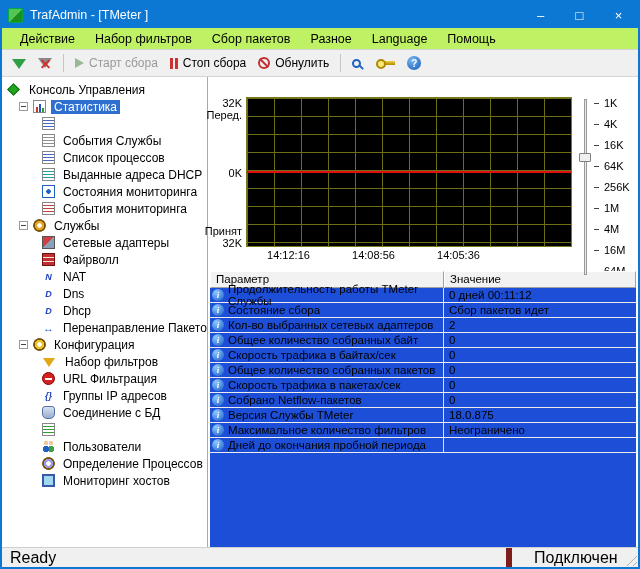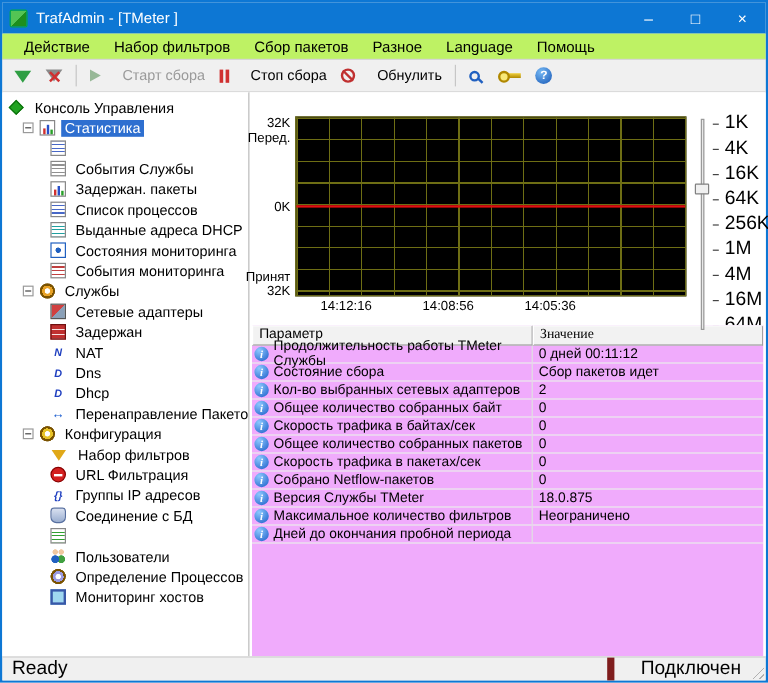--- a/index.html
+++ b/index.html
@@ -15,21 +15,21 @@
   .title { font-size:12.5px; white-space:nowrap; }
   .win-controls { margin-left:auto; display:flex; height:100%; }
   .wbtn { width:39px; display:flex; align-items:center; justify-content:center; font-size:13px; color:#fff; cursor:default; }
 
   
   .menubar { height:22px; background:#bef264; display:flex; align-items:stretch; padding-left:8px; border-bottom:1px solid #d6d6d6; flex:none; }
   .menu-item { padding:0 10px; display:flex; align-items:center; color:#000; font-size:12.5px; }
 
   
   .toolbar { height:27px; background:#f0f0f0; border-bottom:1px solid #d6d6d6; display:flex; align-items:center; padding:0 4px; flex:none; }
-  .tbtn { display:flex; align-items:center; gap:18px; padding:3px 6px; border:none; background:transparent; font:inherit; font-size:12px; color:#000; }
+  .tbtn { display:flex; align-items:center; gap:5px; padding:3px 6px; border:none; background:transparent; font:inherit; font-size:12px; color:#000; }
   .tbtn.disabled { color:#9a9a9a; }
   .tsep { width:1px; height:18px; background:#c6c6c6; margin:0 5px; flex:none; }
   .ico-funnel { display:inline-block; width:0; height:0; border-left:7px solid transparent; border-right:7px solid transparent; border-top:10px solid #2f9e44; margin-top:2px; }
   .ico-funnel.gray { border-top-color:#8a8a8a; }
   .delwrap { position:relative; display:inline-block; }
   .delwrap::before, .delwrap::after { content:""; position:absolute; left:2px; top:7px; width:11px; height:2px; background:#d03030; }
   .delwrap::before { transform:rotate(45deg); }
   .delwrap::after  { transform:rotate(-45deg); }
   .ico-play { width:0; height:0; border-top:5px solid transparent; border-bottom:5px solid transparent; border-left:9px solid #97b897; }
   .ico-pause { display:flex; gap:2px; }
@@ -83,30 +83,30 @@
     background-image:repeating-linear-gradient(to right,#6e6e14 0 1px,transparent 1px 27px),
                      repeating-linear-gradient(to bottom,#6e6e14 0 1px,transparent 1px 18px); }
   .zero-line { position:absolute; left:0; right:0; top:50%; height:2px; margin-top:-1px; background:#e01010; }
   .x-ticks { height:16px; display:flex; align-items:center; font-size:11px; color:#000; }
   .x-ticks span { width:85px; text-align:center; }
 
   .scale-col { width:64px; flex:none; display:flex; height:180px; padding-left:6px; }
   .slider { width:14px; position:relative; flex:none; }
   .slider-track { position:absolute; left:6px; top:2px; bottom:2px; width:3px; background:#e8e8e8; border:1px solid #9a9a9a; }
   .slider-handle { position:absolute; left:1px; top:56px; width:12px; height:9px; background:#f0f0f0; border:1px solid #808080; border-radius:1px; }
-  .scale-rows { flex:1; display:flex; flex-direction:column; justify-content:space-between; font-size:16px; padding:0 0 0 2px; }
+  .scale-rows { flex:1; display:flex; flex-direction:column; justify-content:space-between; font-size:11px; padding:0 0 0 2px; }
   .scale-row { display:flex; align-items:center; height:12px; }
   .scale-row .tick { width:5px; height:1px; background:#444; margin-right:5px; flex:none; }
 
   
-  .ptable { margin:6px 2px 0 2px; flex:1; overflow:hidden; font-size:11.5px; background:#f0abfc; }
+  .ptable { margin:6px 2px 0 2px; flex:1; overflow:hidden; font-size:11.5px; background:#1d4ed8; }
   .thead { display:flex; height:17px; }
   .th { background:#f2f2f2; border:1px solid; border-color:#fff #a0a0a0 #a0a0a0 #fff; padding:1px 5px; font-size:11.5px; }
   .th.param { width:234px; flex:none; }
-  .th.value { flex:1;font-family:Liberation Serif, serif; }
+  .th.value { flex:1; }
   .trow { display:flex; height:15px; align-items:stretch; border-bottom:1px solid #ececec; }
   .td { display:flex; align-items:center; }
   .td.param { width:234px; flex:none; gap:4px; padding-left:2px; border-right:1px solid #e0e0e0; }
   .td.value { flex:1; padding-left:5px; }
   .info-ic { width:12px; height:12px; border-radius:50%; background:radial-gradient(circle at 4px 3px,#8cc8ff,#1b5cc8); color:#fff; font-size:9px; font-style:italic; font-weight:bold; font-family:"Liberation Serif",serif; display:flex; align-items:center; justify-content:center; flex:none; }
 
   
   .statusbar { height:20px; flex:none; background:#f0f0f0; border-top:1px solid #d0d0d0; display:flex; align-items:center; font-size:16px; padding-left:8px; position:relative; }
   .status-right { position:absolute; right:16px; top:0; bottom:0; width:116px; border-left:6px solid #7f1d1d; padding-left:22px; display:flex; align-items:center; white-space:nowrap; overflow:hidden; }
   .grip { position:absolute; right:1px; bottom:1px; width:13px; height:13px;
@@ -185,24 +185,20 @@
         <span class="lbl">Статистика</span>
       </div>
       <div class="titem lv2">
         <span class="ti i-list" style="--c:#4868c8"></span>
       </div>
       <div class="titem lv2">
         <span class="ti i-list" style="--c:#909090"></span>
         <span class="lbl">События Службы</span>
       </div>
       <div class="titem lv2">
-        <span class="ti i-chart"></span>
-        <span class="lbl">Задержан. пакеты</span>
-      </div>
-      <div class="titem lv2">
         <span class="ti i-list" style="--c:#4868c8"></span>
         <span class="lbl">Список процессов</span>
       </div>
       <div class="titem lv2">
         <span class="ti i-list" style="--c:#20a0a0"></span>
         <span class="lbl">Выданные адреса DHCP</span>
       </div>
       <div class="titem lv2">
         <span class="ti i-state"></span>
         <span class="lbl">Состояния мониторинга</span>
@@ -216,21 +212,21 @@
         <span class="expander"></span>
         <span class="ti i-gear"></span>
         <span class="lbl">Службы</span>
       </div>
       <div class="titem lv2">
         <span class="ti i-adapter"></span>
         <span class="lbl">Сетевые адаптеры</span>
       </div>
       <div class="titem lv2">
         <span class="ti i-fw"></span>
-        <span class="lbl">Задержан</span>
+        <span class="lbl">Файрволл</span>
       </div>
       <div class="titem lv2">
         <span class="ti i-letter">N</span>
         <span class="lbl">NAT</span>
       </div>
       <div class="titem lv2">
         <span class="ti i-letter">D</span>
         <span class="lbl">Dns</span>
       </div>
       <div class="titem lv2">

